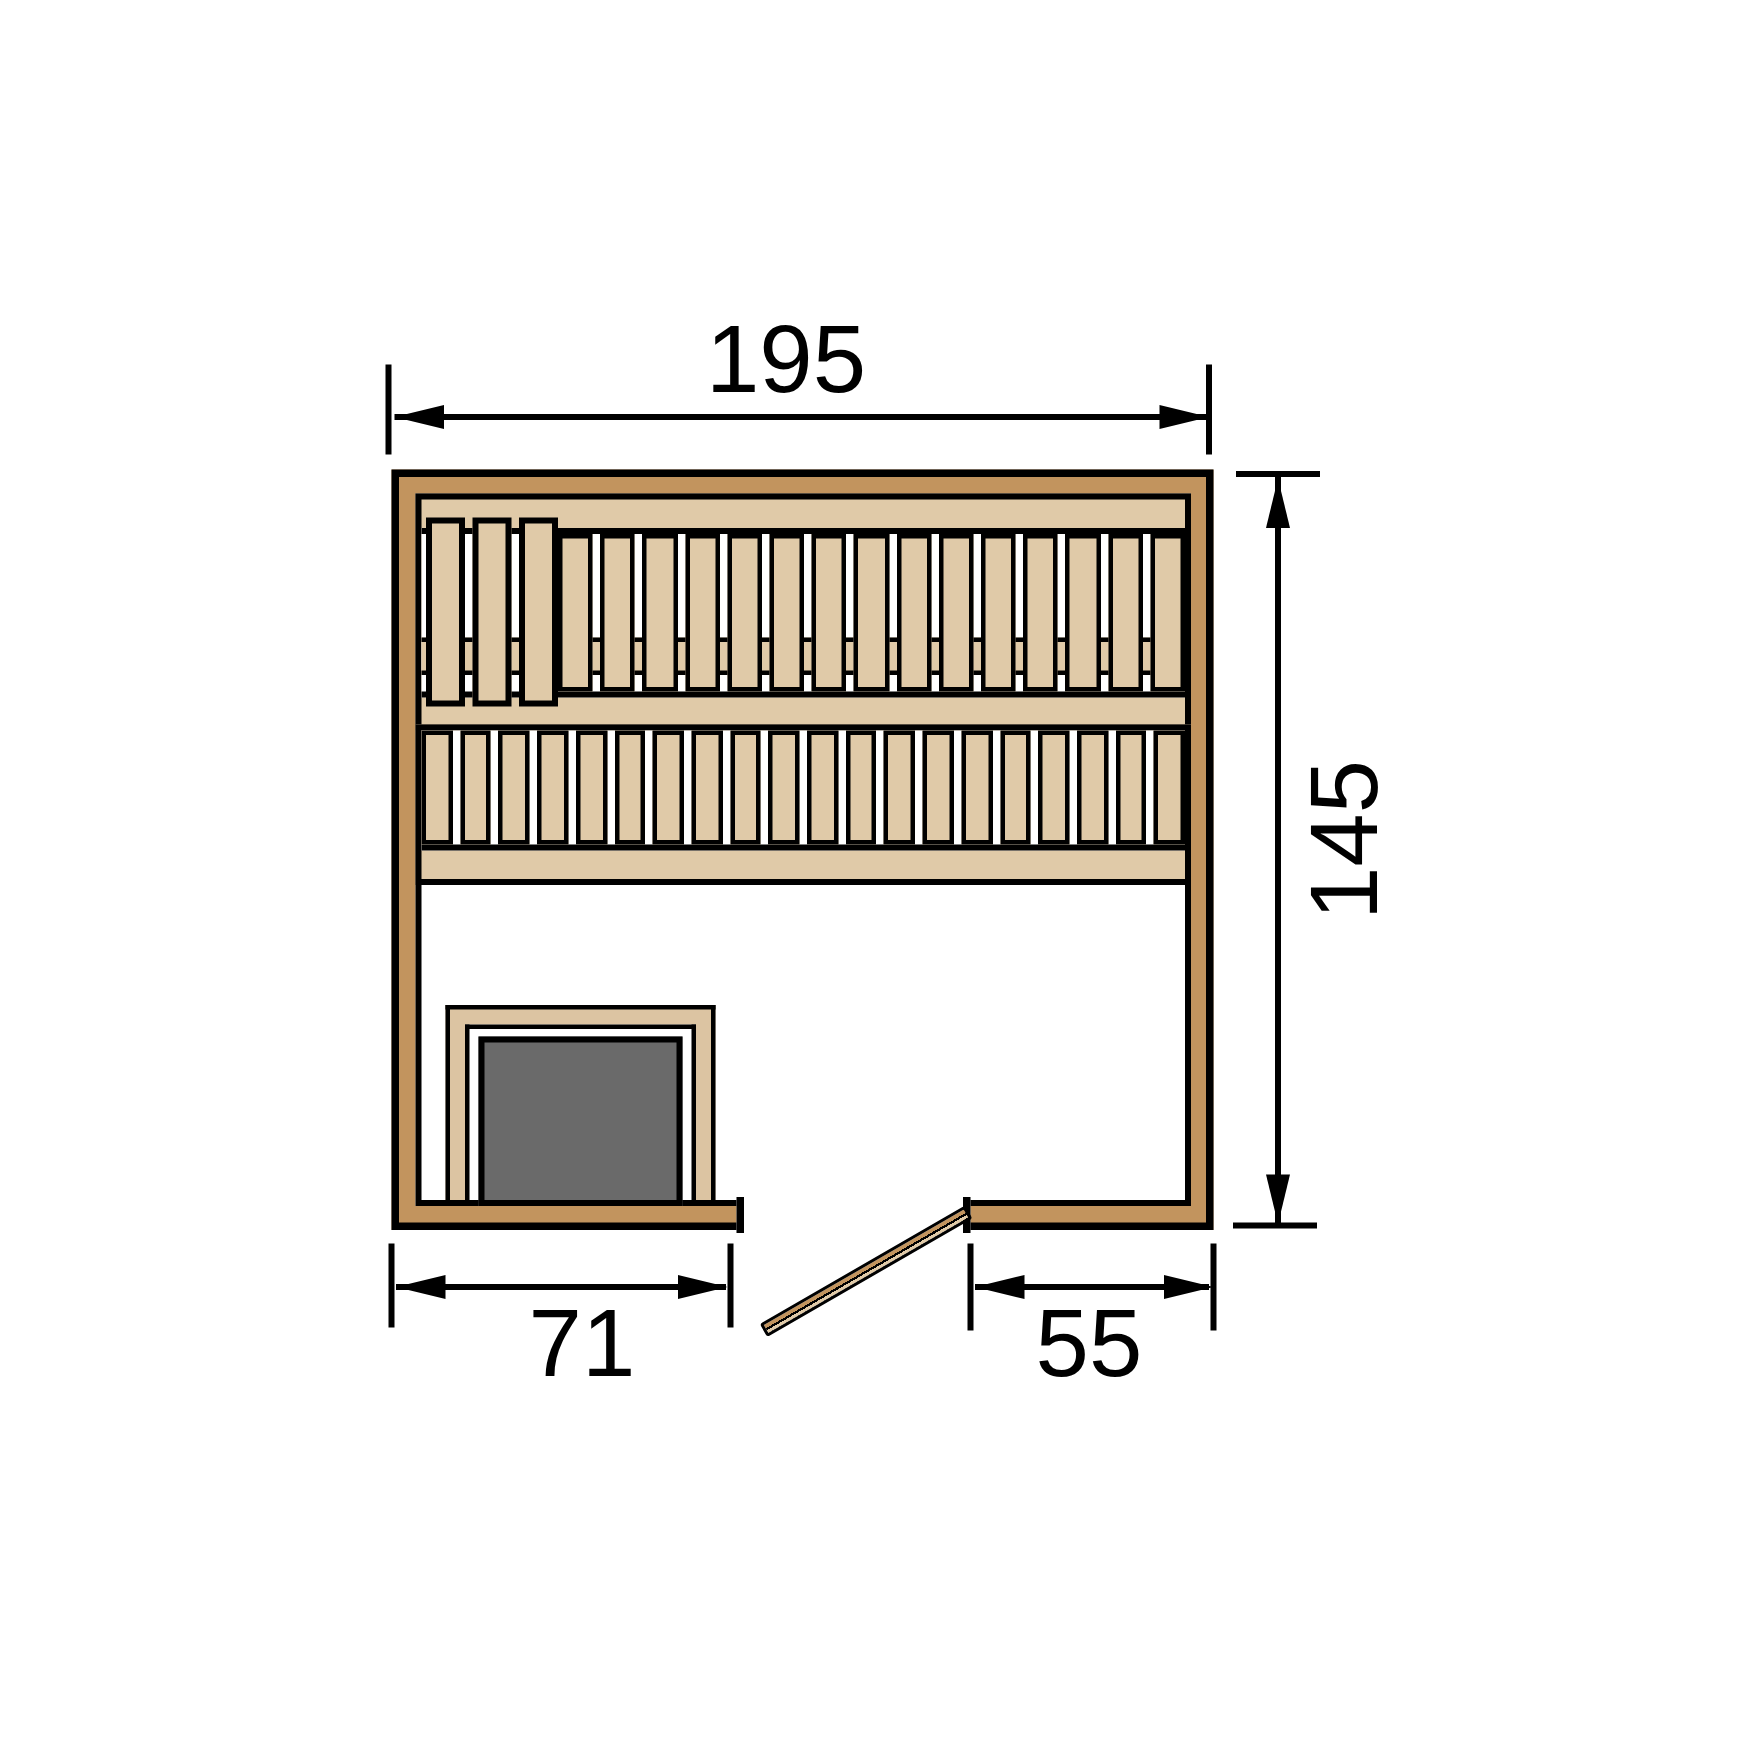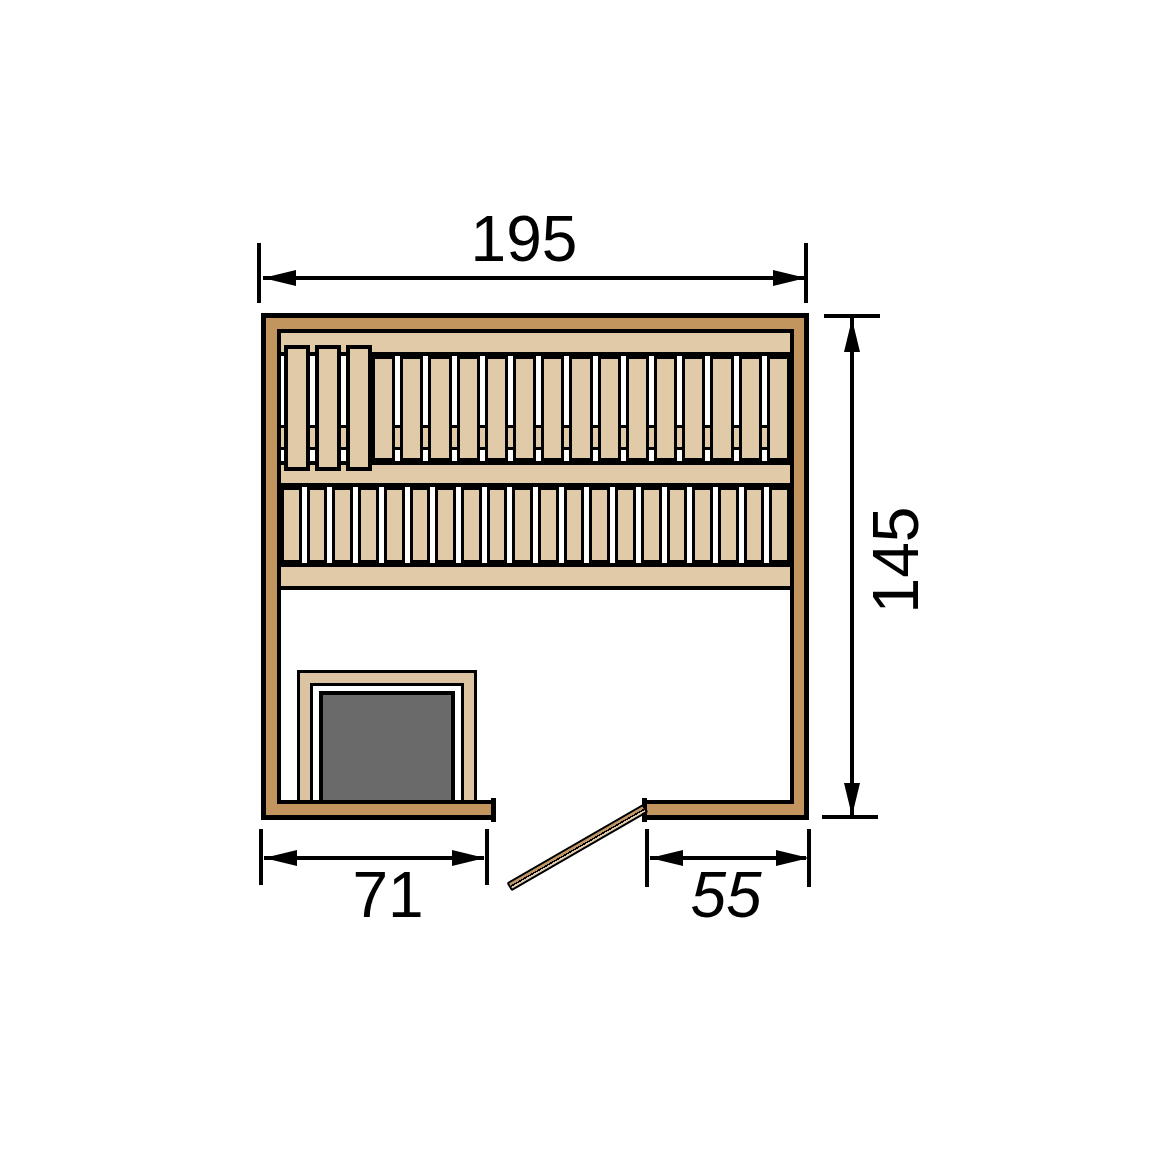--- a/index.html
+++ b/index.html
@@ -44,21 +44,21 @@
   .d71-al{left:240px;top:850px;}
   .d71-ar{left:428px;top:850px;}
   .d71-label{left:264px;top:860px;width:200px;}
 
   
   .d55-tl{left:621px;top:829px;height:58px;}
   .d55-tr{left:783px;top:829px;height:58px;}
   .d55-line{left:626px;top:856px;width:156px;}
   .d55-al{left:626px;top:850px;}
   .d55-ar{left:752px;top:850px;}
-  .d55-label{left:602px;top:860px;width:200px;font-style:italic;}
+  .d55-label{left:602px;top:860px;width:200px;}
 
   
   .sauna-outer{left:237px;top:313px;width:548px;height:507px;background:#c2945e;border:5px solid #000;z-index:1;}
   .sauna-inner{left:253px;top:329px;width:517px;height:475px;background:#fff;border:4px solid #000;z-index:1;}
 
   .bench{background:#e0caa8;border:4px solid #000;z-index:2;}
   .bench-top{left:253px;top:329px;width:517px;height:158px;}
   .bench-front{left:253px;top:483px;width:517px;height:107px;}
 
   .slat-row{position:absolute;background:#fff;box-sizing:border-box;}

